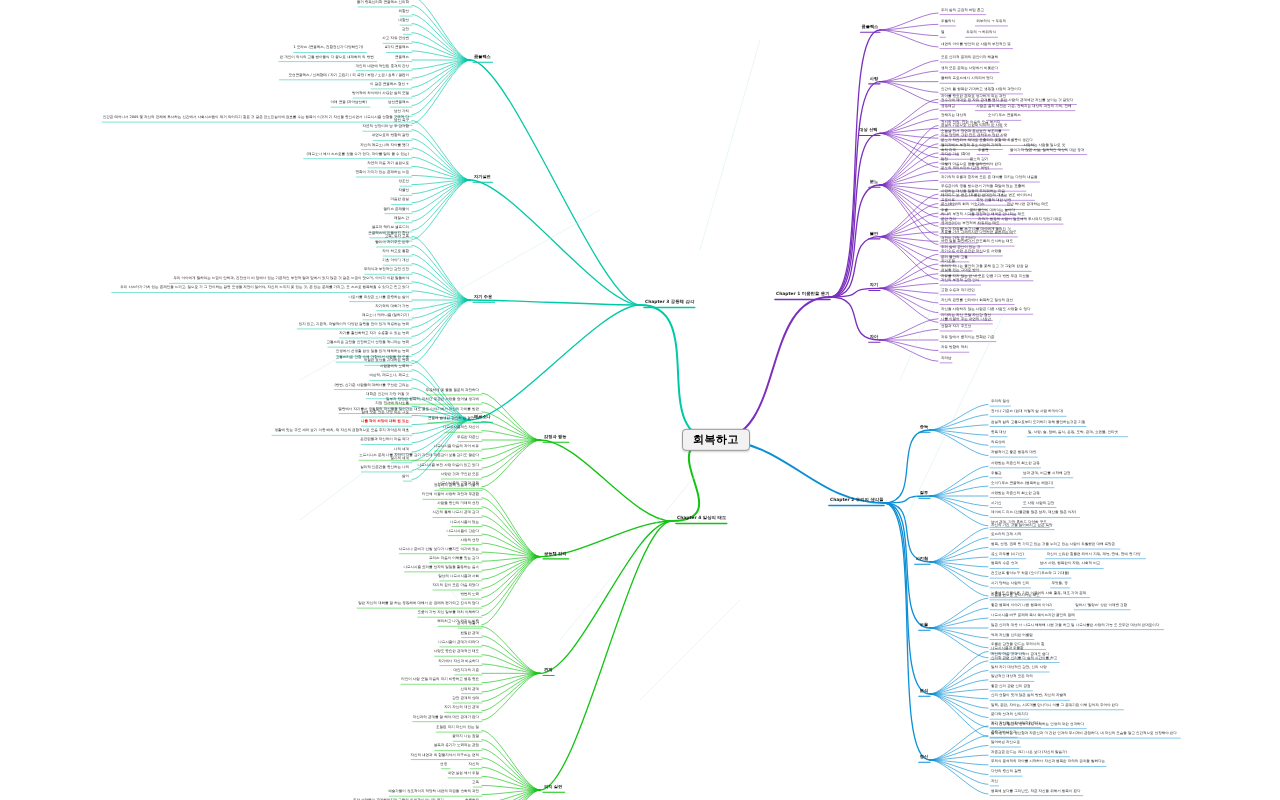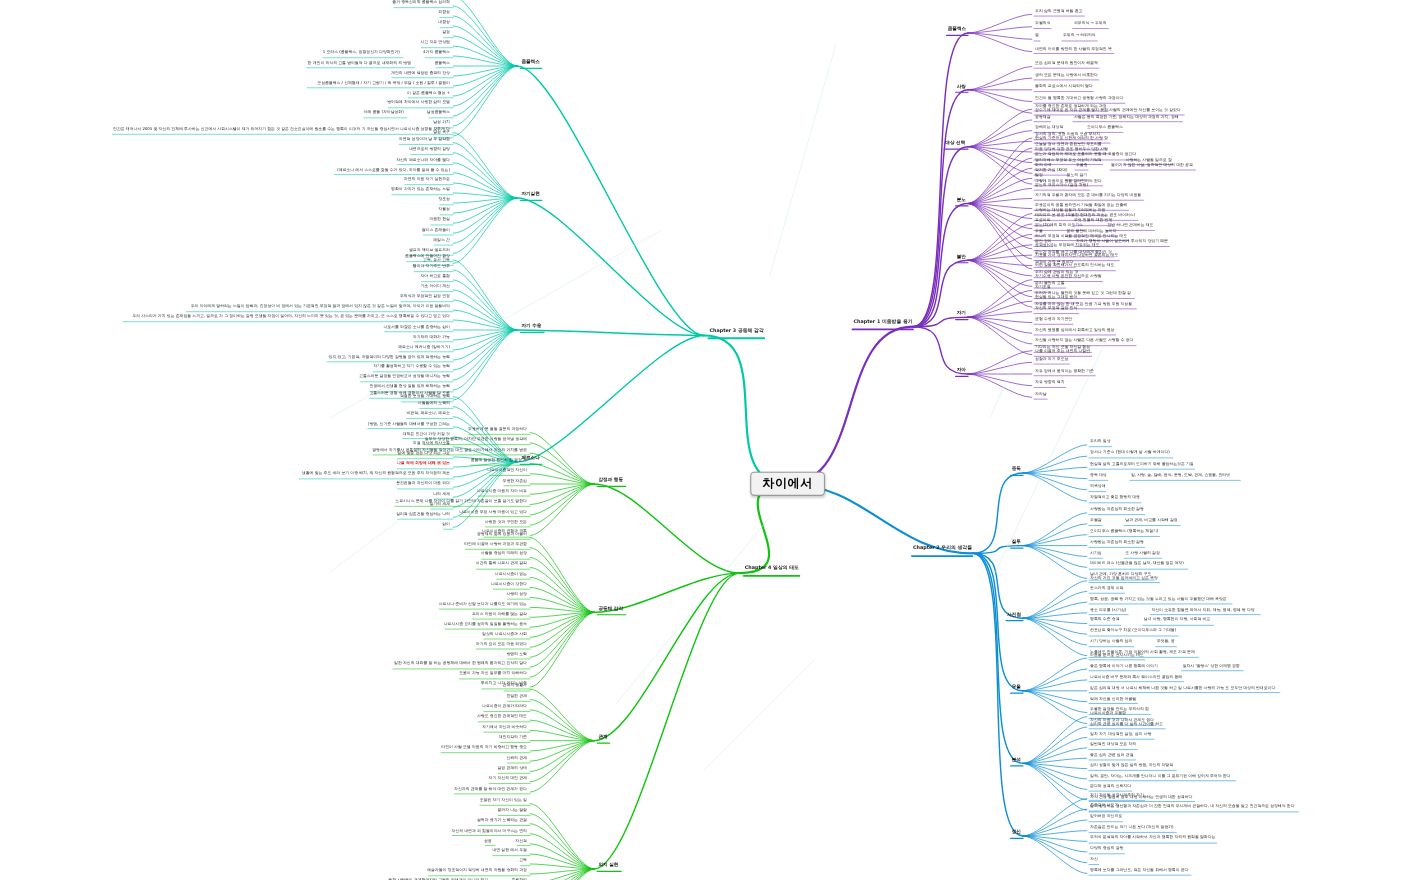--- a/index.html
+++ b/index.html
@@ -788,14 +788,14 @@
       <div class="node l2" style="left: 480px; top: 755.562px; transform: translate(-100%, -50%);">자신의 내면과 외 힘들지야서 마구스는 면의</div>
       <div class="node l2" style="left: 480px; top: 764.715px; transform: translate(-100%, -50%);">자신적</div>
       <div class="node l2" style="left: 448.004px; top: 764.715px; transform: translate(-100%, -50%);">성공</div>
       <div class="node l2" style="left: 480px; top: 773.869px; transform: translate(-100%, -50%);">내면 실현 에서 우절</div>
       <div class="node l2" style="left: 480px; top: 783.023px; transform: translate(-100%, -50%);">고독</div>
       <div class="node l2" style="left: 480px; top: 792.177px; transform: translate(-100%, -50%);">예술가들이 창조적이지 적당히 내면의 자원을 승화의 과정</div>
       <div class="node l2" style="left: 480px; top: 801.331px; transform: translate(-100%, -50%);">효율화되</div>
       <div class="node l2" style="left: 444.672px; top: 801.331px; transform: translate(-100%, -50%);">독한 사람들이 관계했어지만 그들의 인생관이 아니라 끝기</div>
     </div>
 
-  <div class="node ctr root" id="root-node" style="left:716px;top:440px;">차이에서</div>
+  <div class="node ctr root" id="root-node" style="left:716px;top:440px;">회복하고</div>
 </div>
 
 </body></html>

